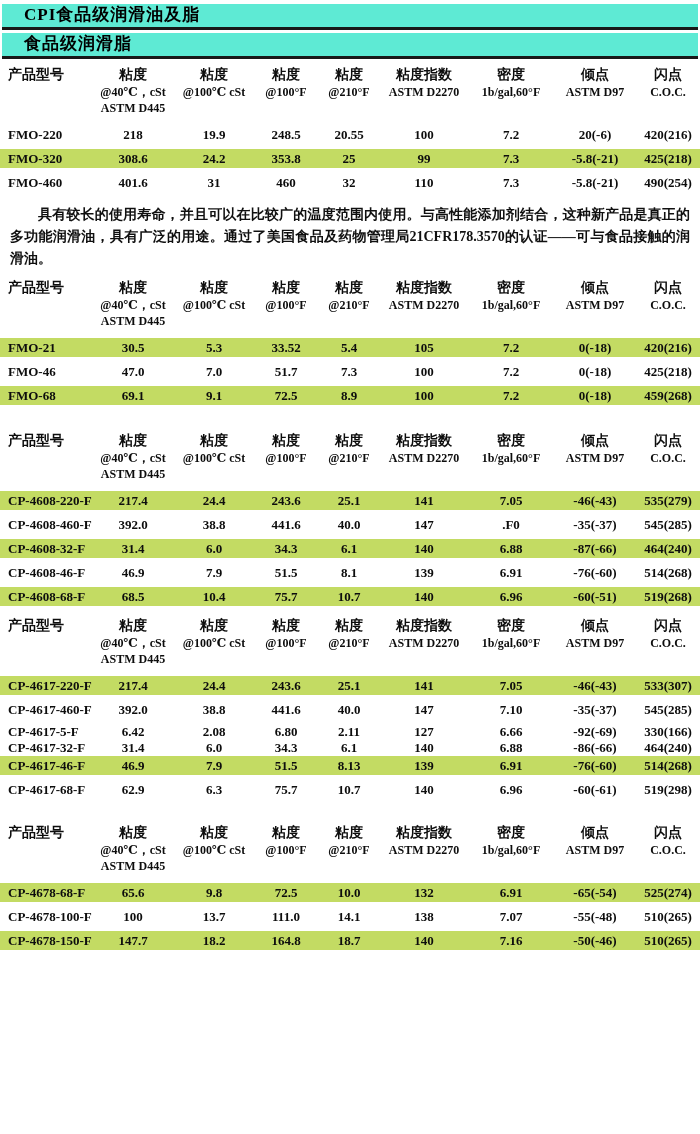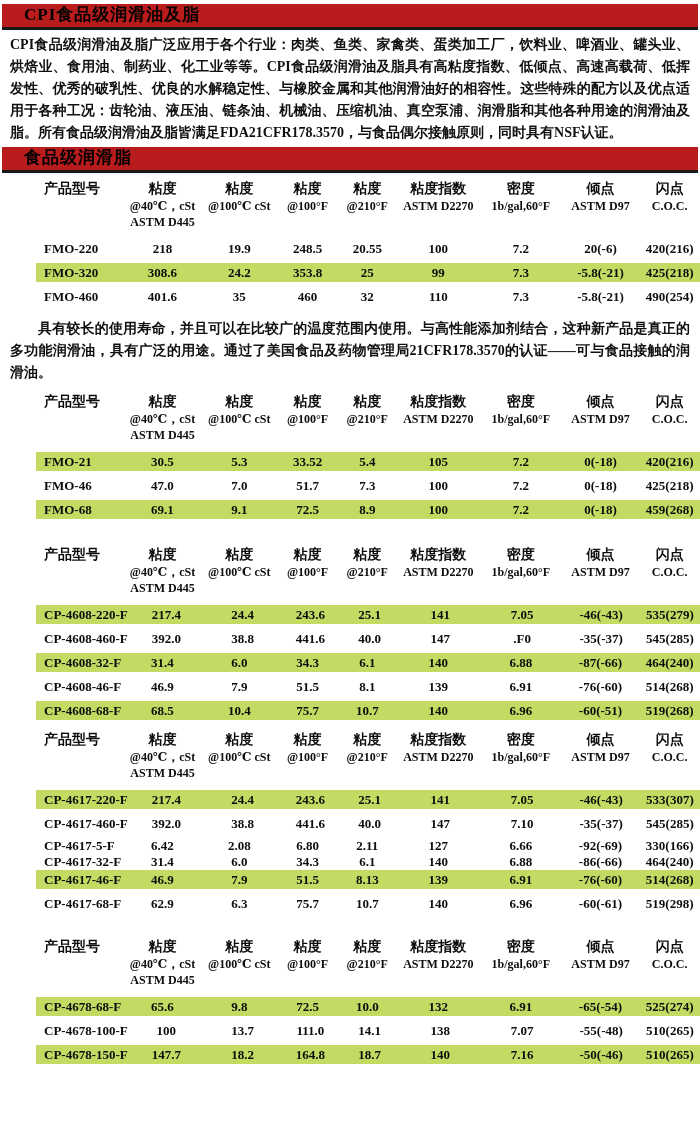--- a/index.html
+++ b/index.html
@@ -8,21 +8,21 @@
     width: 700px; height: 1134px;
     background: #ffffff;
     font-family: "Liberation Serif", "DejaVu Serif", serif;
     color: #0d0d0d;
     overflow: hidden;
   }
   .page { width: 700px; height: 1134px; position: relative; }
 
   
   .section-bar {
-    background: #b91c1c;
+    background: #5eead4;
     border-bottom: 3px solid #181818;
     margin: 0 2px;
     padding: 1px 0 2px 22px;
     font-size: 17px;
     font-weight: bold;
     line-height: 20px;
     letter-spacing: 1px;
     color: #000;
   }
   .bar-first { margin-top: 4px; }
@@ -34,21 +34,21 @@
     font-size: 14px;
     line-height: 22px;
     text-align: justify;
     margin: 4px 10px 0 10px;
     color: #101010;
   }
   .para.tight { line-height: 20px; margin-top: 5px; }
   .para.indent { text-indent: 2em; margin-top: 12px; }
 
   
-  .dtable { width: 700px; padding-left: 36px; }
+  .dtable { width: 700px; }
   #t0 { margin-top: 6px; }
   #t1 { margin-top: 8px; }
   #t2 { margin-top: 26px; }
   #t3 { margin-top: 10px; }
   #t4 { margin-top: 24px; }
 
   .thead { display: flex; margin-bottom: 9px; align-items: flex-start; }
   .hcell { text-align: center; }
   .hcell .t  { font-size: 14px; font-weight: bold; line-height: 19px; white-space: nowrap; }
   .hcell .s  { font-size: 12px; font-weight: bold; line-height: 16px; white-space: nowrap; }
@@ -79,21 +79,20 @@
 </style>
 </head>
 <body>
 
 <div class="page">
 
   <div class="section-bar bar-first">
     <span>CPI食品级润滑油及脂</span>
   </div>
 
-  <p class="para">CPI食品级润滑油及脂广泛应用于各个行业：肉类、鱼类、家禽类、蛋类加工厂，饮料业、啤酒业、罐头业、烘焙业、食用油、制药业、化工业等等。CPI食品级润滑油及脂具有高粘度指数、低倾点、高速高载荷、低挥发性、优秀的破乳性、优良的水解稳定性、与橡胶金属和其他润滑油好的相容性。这些特殊的配方以及优点适用于各种工况：齿轮油、液压油、链条油、机械油、压缩机油、真空泵浦、润滑脂和其他各种用途的润滑油及脂。所有食品级润滑油及脂皆满足FDA21CFR178.3570，与食品偶尔接触原则，同时具有NSF认证。</p>
 
   <div class="section-bar bar-second">
     <span>食品级润滑脂</span>
   </div>
 
 
   <div class="dtable" id="t0">
       <div class="thead">
         <div class="hcell c0">
           <div class="t">产品型号</div>
@@ -150,21 +149,21 @@
         <div class="tcell c3">353.8</div>
         <div class="tcell c4">25</div>
         <div class="tcell c5">99</div>
         <div class="tcell c6">7.3</div>
         <div class="tcell c7">-5.8(-21)</div>
         <div class="tcell c8">425(218)</div>
       </div>
       <div class="trow">
         <div class="tcell c0">FMO-460</div>
         <div class="tcell c1">401.6</div>
-        <div class="tcell c2">35</div>
+        <div class="tcell c2">31</div>
         <div class="tcell c3">460</div>
         <div class="tcell c4">32</div>
         <div class="tcell c5">110</div>
         <div class="tcell c6">7.3</div>
         <div class="tcell c7">-5.8(-21)</div>
         <div class="tcell c8">490(254)</div>
       </div>
     </div>
 
   <p class="para indent">具有较长的使用寿命，并且可以在比较广的温度范围内使用。与高性能添加剂结合，这种新产品是真正的多功能润滑油，具有广泛的用途。通过了美国食品及药物管理局21CFR178.3570的认证——可与食品接触的润滑油。</p>

